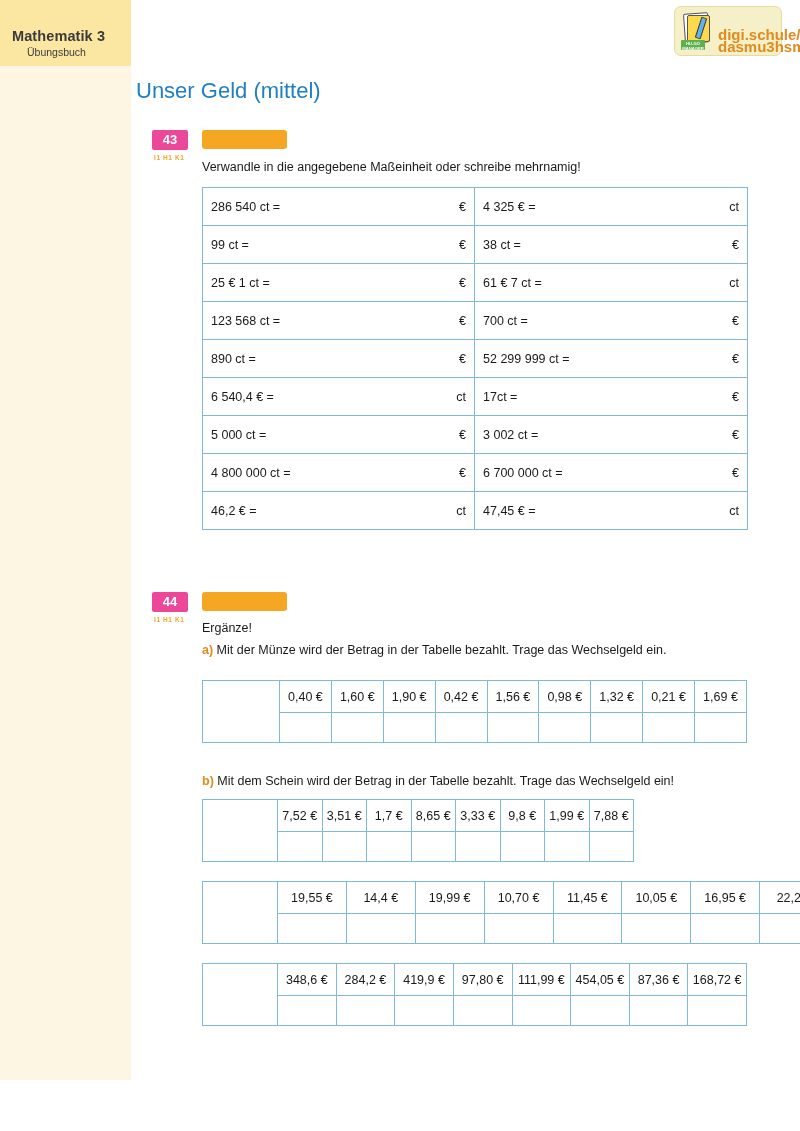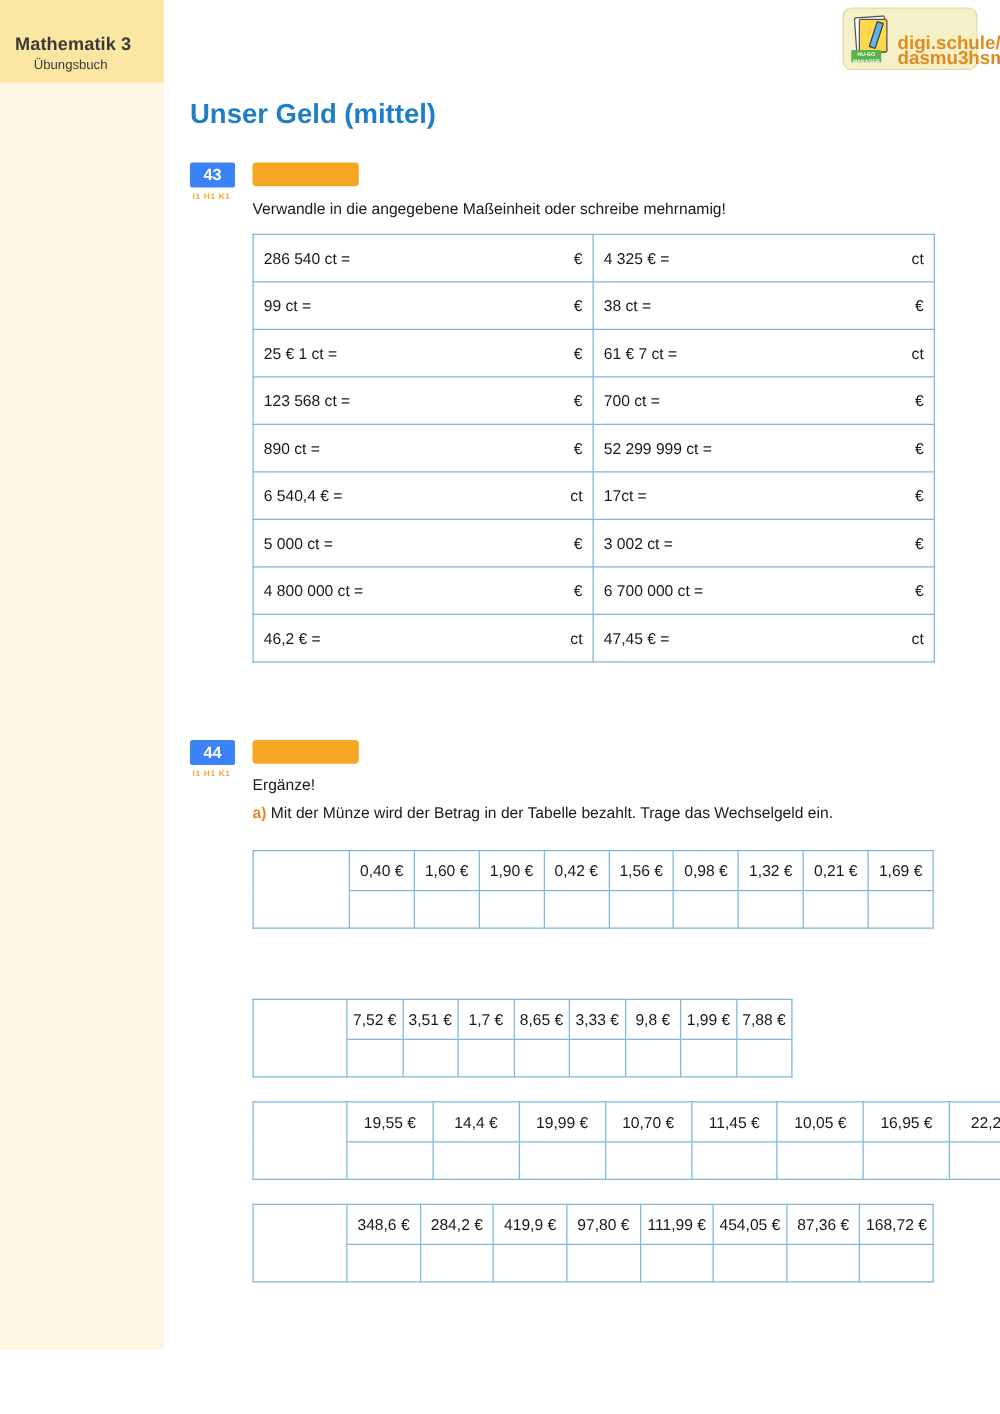--- a/index.html
+++ b/index.html
@@ -109,31 +109,31 @@
   }
   .digi-text {
     font-size: 15px;
     color: #e08b1f;
     line-height: 12px;
     font-weight: bold;
     margin-top: 20px;
   }
   .page-title {
     position: absolute;
-    left: 152px; top: 78px;
+    left: 136px; top: 78px;
     font-size: 22px;
-    font-weight: bold;
+    font-weight: normal;
     color: #1f7fc4;
   }
 
   
   .task-num {
     position: absolute;
     width: 36px; height: 20px;
-    background: #3b82f6;
+    background: #ec4899;
     color: #ffffff;
     font-weight: bold;
     font-size: 13px;
     text-align: center;
     line-height: 20px;
     border-radius: 2px;
   }
   .task-tags {
     position: absolute;
     font-size: 6.5px;
@@ -356,20 +356,24 @@
           <td class="blank"></td>
           <td class="blank"></td>
           <td class="blank"></td>
           <td class="blank"></td>
           <td class="blank"></td>
           <td class="blank"></td>
         </tr>
       </tbody>
   </table>
 
+  <div class="task-text" style="left:202px; top:774px;">
+    <span class="sub-label">b)</span>
+    <span>Mit dem Schein wird der Betrag in der Tabelle bezahlt. Trage das Wechselgeld ein!</span>
+  </div>
 
   <table class="t44" style="left:202px; top:799px; width:432px;">
     <tbody id="t44b0-body">
         <tr>
           <td class="pic" rowspan="2">
             <div class="pic-box note10-pic"></div>
           </td>
           <td class="val">7,52 €</td>
           <td class="val">3,51 €</td>
           <td class="val">1,7 €</td>

